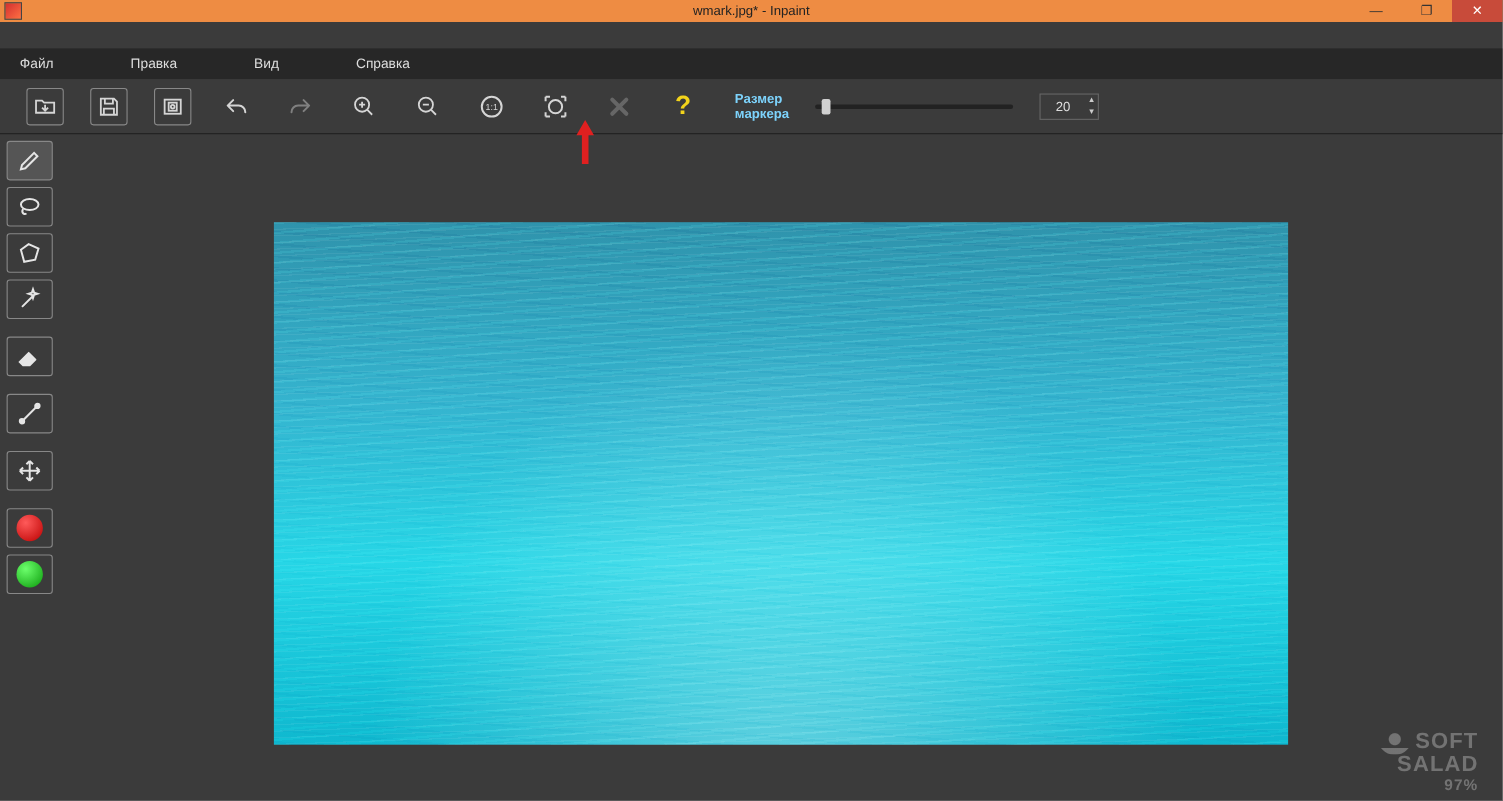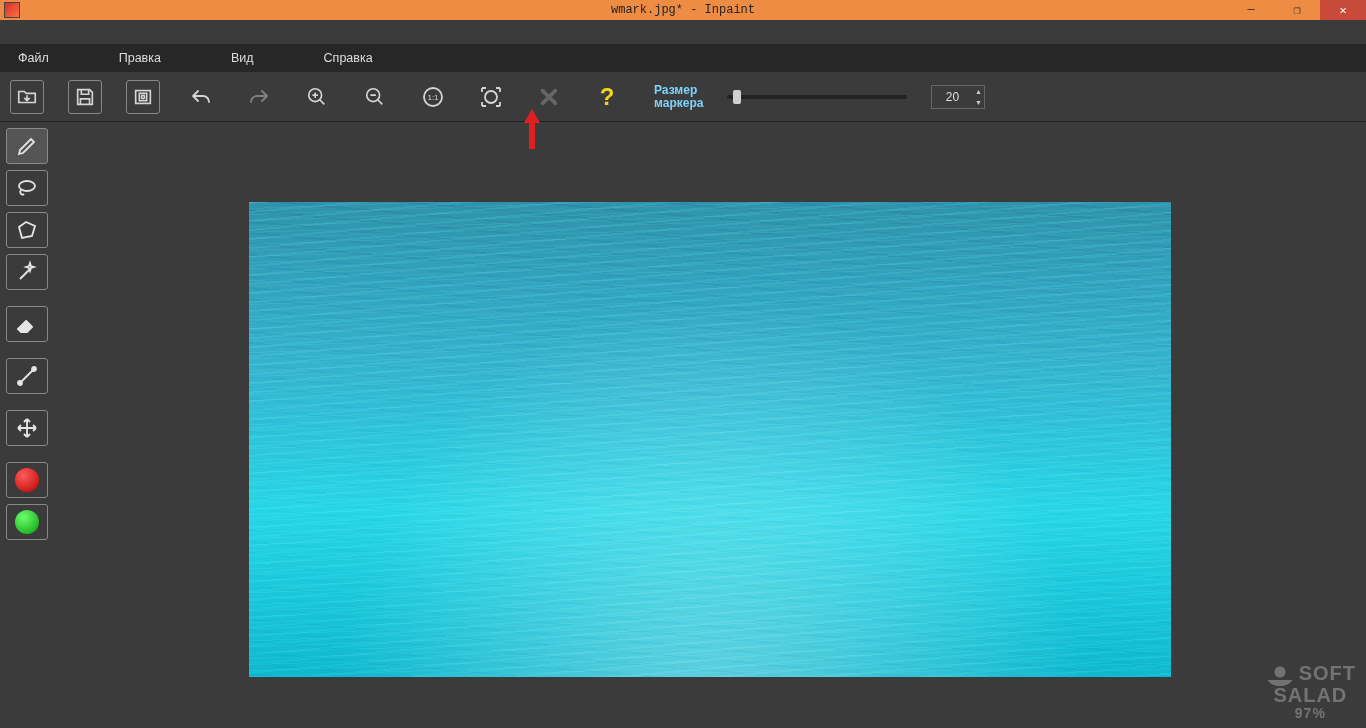--- a/index.html
+++ b/index.html
@@ -1,29 +1,29 @@
 <!DOCTYPE html>
 <html><head>
 <meta charset="utf-8">
 <style>
   * { margin:0; padding:0; box-sizing:border-box; }
   body { width:1366px; height:728px; background:#3b3b3b; font-family:"Segoe UI",Tahoma,sans-serif; color:#d0d0d0; overflow:hidden; position:relative;}
   
-  .titlebar { height:20px; background:#ee8c43; display:flex; align-items:center; position:relative; font-size:12px; color:#222;font-family:Liberation Mono, monospace;}
+  .titlebar { height:20px; background:#ee8c43; display:flex; align-items:center; position:relative; font-size:12px; color:#222;}
   .titlebar .app-icon { width:16px; height:16px; background:linear-gradient(135deg,#d32f2f,#ff7043); margin:0 4px; border:1px solid #444;}
   .titlebar .title { position:absolute; left:50%; transform:translateX(-50%); color:#222;}
   .win-btns { position:absolute; right:0; top:0; height:20px; display:flex;}
   .win-btns div { width:46px; height:20px; display:flex; align-items:center; justify-content:center; font-size:12px;}
   .win-btns .close { background:#c84b3a; color:#fff;}
   .win-btns .min, .win-btns .max { color:#333;}
   
   .menubar { height:28px; background:#272727; display:flex; align-items:center; padding-left:8px; font-size:12.5px; color:#ddd;margin-top:24px;}
   .menubar .mi { padding:0 10px; margin-right:50px; cursor:pointer;}
   
-  .toolbar { height:50px; background:#3b3b3b; display:flex; align-items:center; padding-left:10px; gap:24px; border-bottom:1px solid #222;}
+  .toolbar { height:50px; background:#3b3b3b; display:flex; align-items:center; padding-left:24px; gap:24px; border-bottom:1px solid #222;}
   .tbtn { width:34px; height:34px; display:flex; align-items:center; justify-content:center; border-radius:3px;}
   .tbtn svg { stroke:#d5d5d5; fill:none; stroke-width:1.8;}
   .tbtn.framed { border:1px solid #888;}
   .erase-btn { display:flex; align-items:center; gap:10px; padding:6px 18px 6px 10px; color:#9e9e9e; font-size:14px; border:2px solid #e02020; height:40px; min-width:110px;}
   .erase-btn svg { fill:#8a8a8a;}
   .cancel-btn svg { stroke:#666; stroke-width:4;}
   .help-btn { color:#f2d31b; font-size:24px; font-weight:bold;}
   .marker-label { font-size:12px; font-weight:bold; color:#7dd3fc; line-height:13px; margin-left:6px;}
   .slider-track { width:180px; height:4px; background:#222; position:relative; border-radius:2px;}
   .slider-thumb { position:absolute; top:-5px; width:8px; height:14px; background:#d0d0d0; border-radius:2px;}
@@ -49,21 +49,21 @@
     background:
       repeating-linear-gradient(175deg, rgba(255,255,255,.22) 0 2px, transparent 2px 9px),
       repeating-linear-gradient(185deg, rgba(0,40,60,.18) 0 2px, transparent 2px 11px);
     mix-blend-mode:overlay;}
   .ripple-layer2 { position:absolute; inset:0; opacity:.4;
     background:
       repeating-linear-gradient(178deg, rgba(255,255,255,.15) 0 1px, transparent 1px 6px);
     mix-blend-mode:screen;}
   .arrow-annot { position:absolute; left:520px; top:107px; font-size:36px; color:#e02020; pointer-events:none;}
   
-  .brandmark { position:absolute; right:10px; bottom:6px; text-align:center; color:rgba(220,220,220,.35); font-weight:bold; letter-spacing:1px; line-height:18px;}
+  .brandmark { position:absolute; right:22px; bottom:6px; text-align:right; color:rgba(220,220,220,.35); font-weight:bold; letter-spacing:1px; line-height:18px;}
   .brandmark .l1 { font-size:20px;}
   .brandmark .l2 { font-size:20px;}
   .brandmark .pct { font-size:14px; font-weight:bold;}
   .brandmark .logo { display:inline-block; width:30px; height:20px; vertical-align:middle; margin-right:4px;
     background:
       radial-gradient(circle at 50% 30%, rgba(220,220,220,.35) 5px, transparent 6px),
       linear-gradient(transparent 70%, rgba(220,220,220,.35) 70%);
     border-radius:0 0 14px 14px;}
 </style>
 </head>

